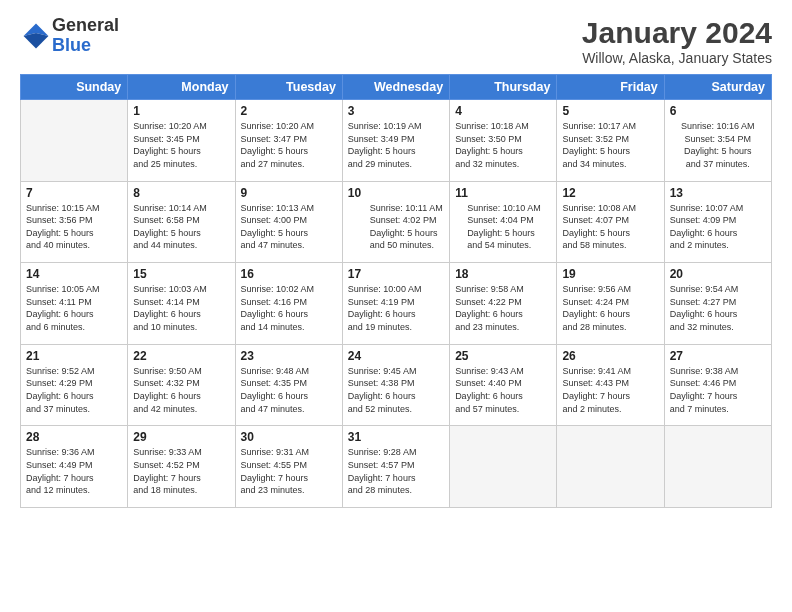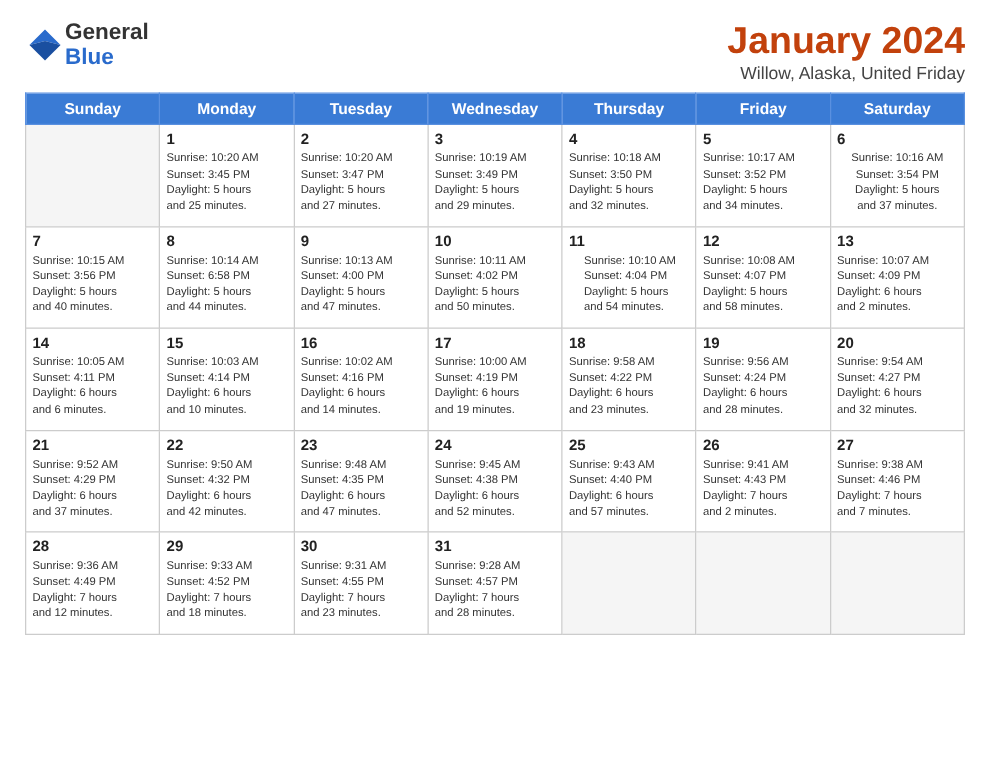--- a/index.html
+++ b/index.html
@@ -39,39 +39,39 @@
       width: 28px;
       height: 28px;
       margin-left: 2px;
     }
     .title-block {
       text-align: right;
     }
     .title-block h1 {
       font-size: 30px;
       font-weight: bold;
-      color: #c2410c;
+      color: #404040;
     }
     .title-block h2 {
       font-size: 14px;
       font-weight: normal;
       color: #444;
     }
     .calendar {
       width: 100%;
       border-collapse: collapse;
       flex: 1;
     }
     .calendar thead tr th {
       background: #3a7bd5;
       color: #fff;
       font-size: 12.5px;
       font-weight: bold;
       padding: 5px 6px;
-      text-align: center;
+      text-align: right;
       border: 1px solid #5a90e0;
     }
     .calendar tbody tr td {
       border: 1px solid #ccc;
       vertical-align: top;
       padding: 4px 5px;
       width: calc(100% / 7);
       font-size: 9.5px;
       color: #333;
       background: #fff;
@@ -103,21 +103,21 @@
       </svg>
       <div>
         <div class="logo-text">
           <span class="logo-general">General</span><br>
           <span class="logo-blue">Blue</span>
         </div>
       </div>
     </div>
     <div class="title-block">
       <h1>January 2024</h1>
-      <h2>Willow, Alaska, United Friday</h2>
+      <h2>Willow, Alaska, January States</h2>
     </div>
   </div>
 
   <table class="calendar">
     <thead>
       <tr>
       <th>Sunday</th>
           <th>Monday</th>
           <th>Tuesday</th>
           <th>Wednesday</th>
@@ -189,21 +189,21 @@
           </td>
           <td>
             <div class="day-number">9</div>
             <div class="day-info" style="white-space: pre-line;">Sunrise: 10:13 AM
 Sunset: 4:00 PM
 Daylight: 5 hours
 and 47 minutes.</div>
           </td>
           <td>
             <div class="day-number">10</div>
-            <div class="day-info" style="white-space: pre-line;">Sunrise: 10:11 AM
+            <div class="day-info" style="white-space: pre-line; margin-left: 22px;">Sunrise: 10:11 AM
 Sunset: 4:02 PM
 Daylight: 5 hours
 and 50 minutes.</div>
           </td>
           <td>
             <div class="day-number">11</div>
             <div class="day-info" style="white-space: pre-line; margin-left: 12px;">Sunrise: 10:10 AM
 Sunset: 4:04 PM
 Daylight: 5 hours
 and 54 minutes.</div>

